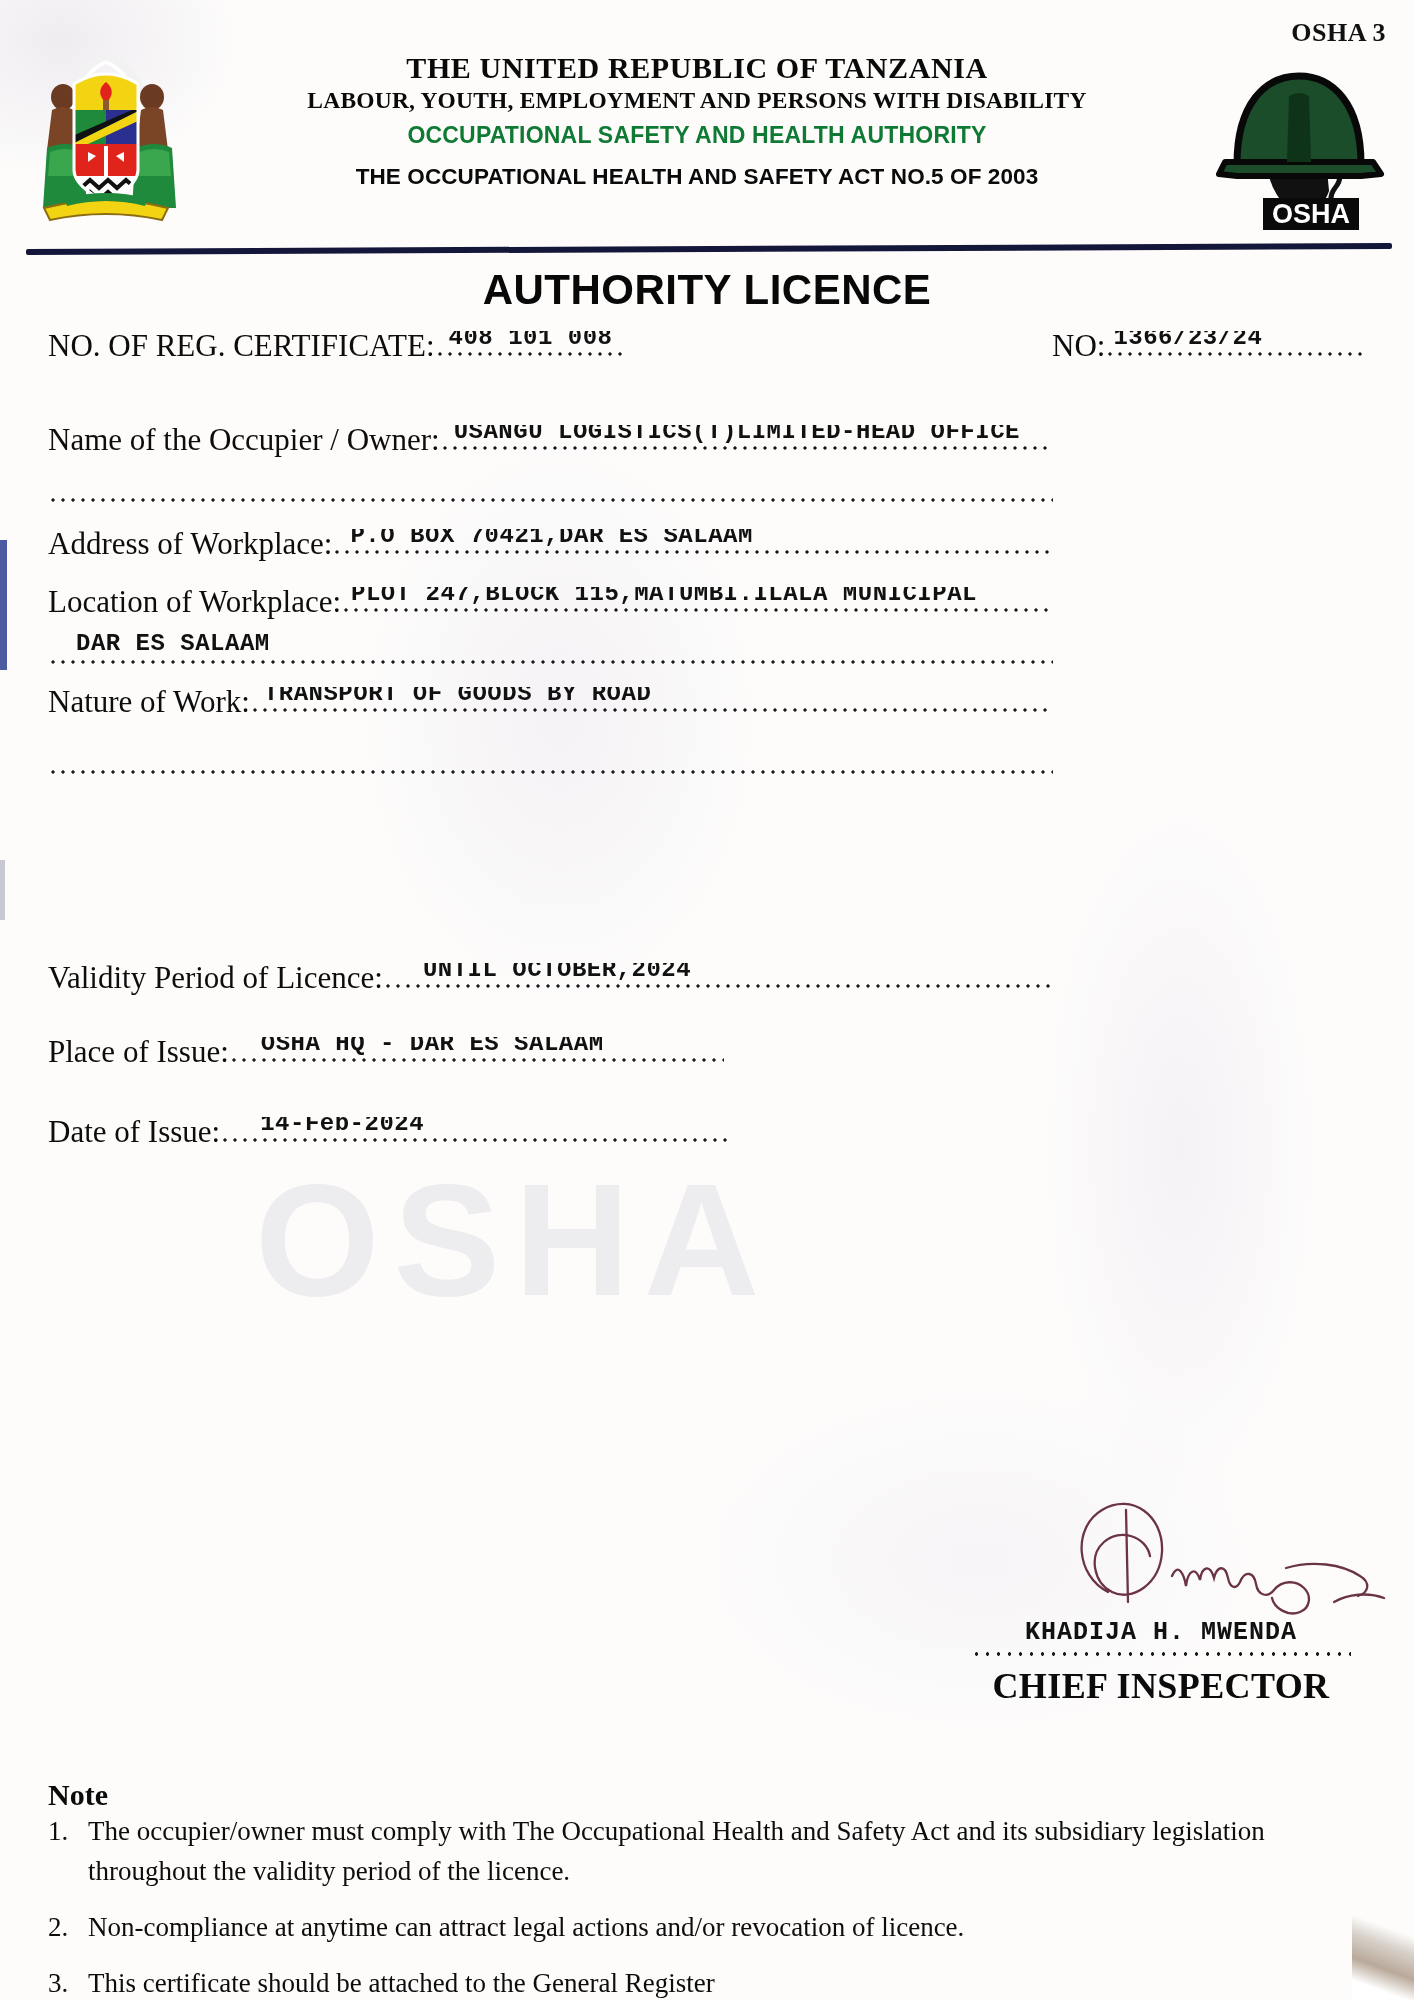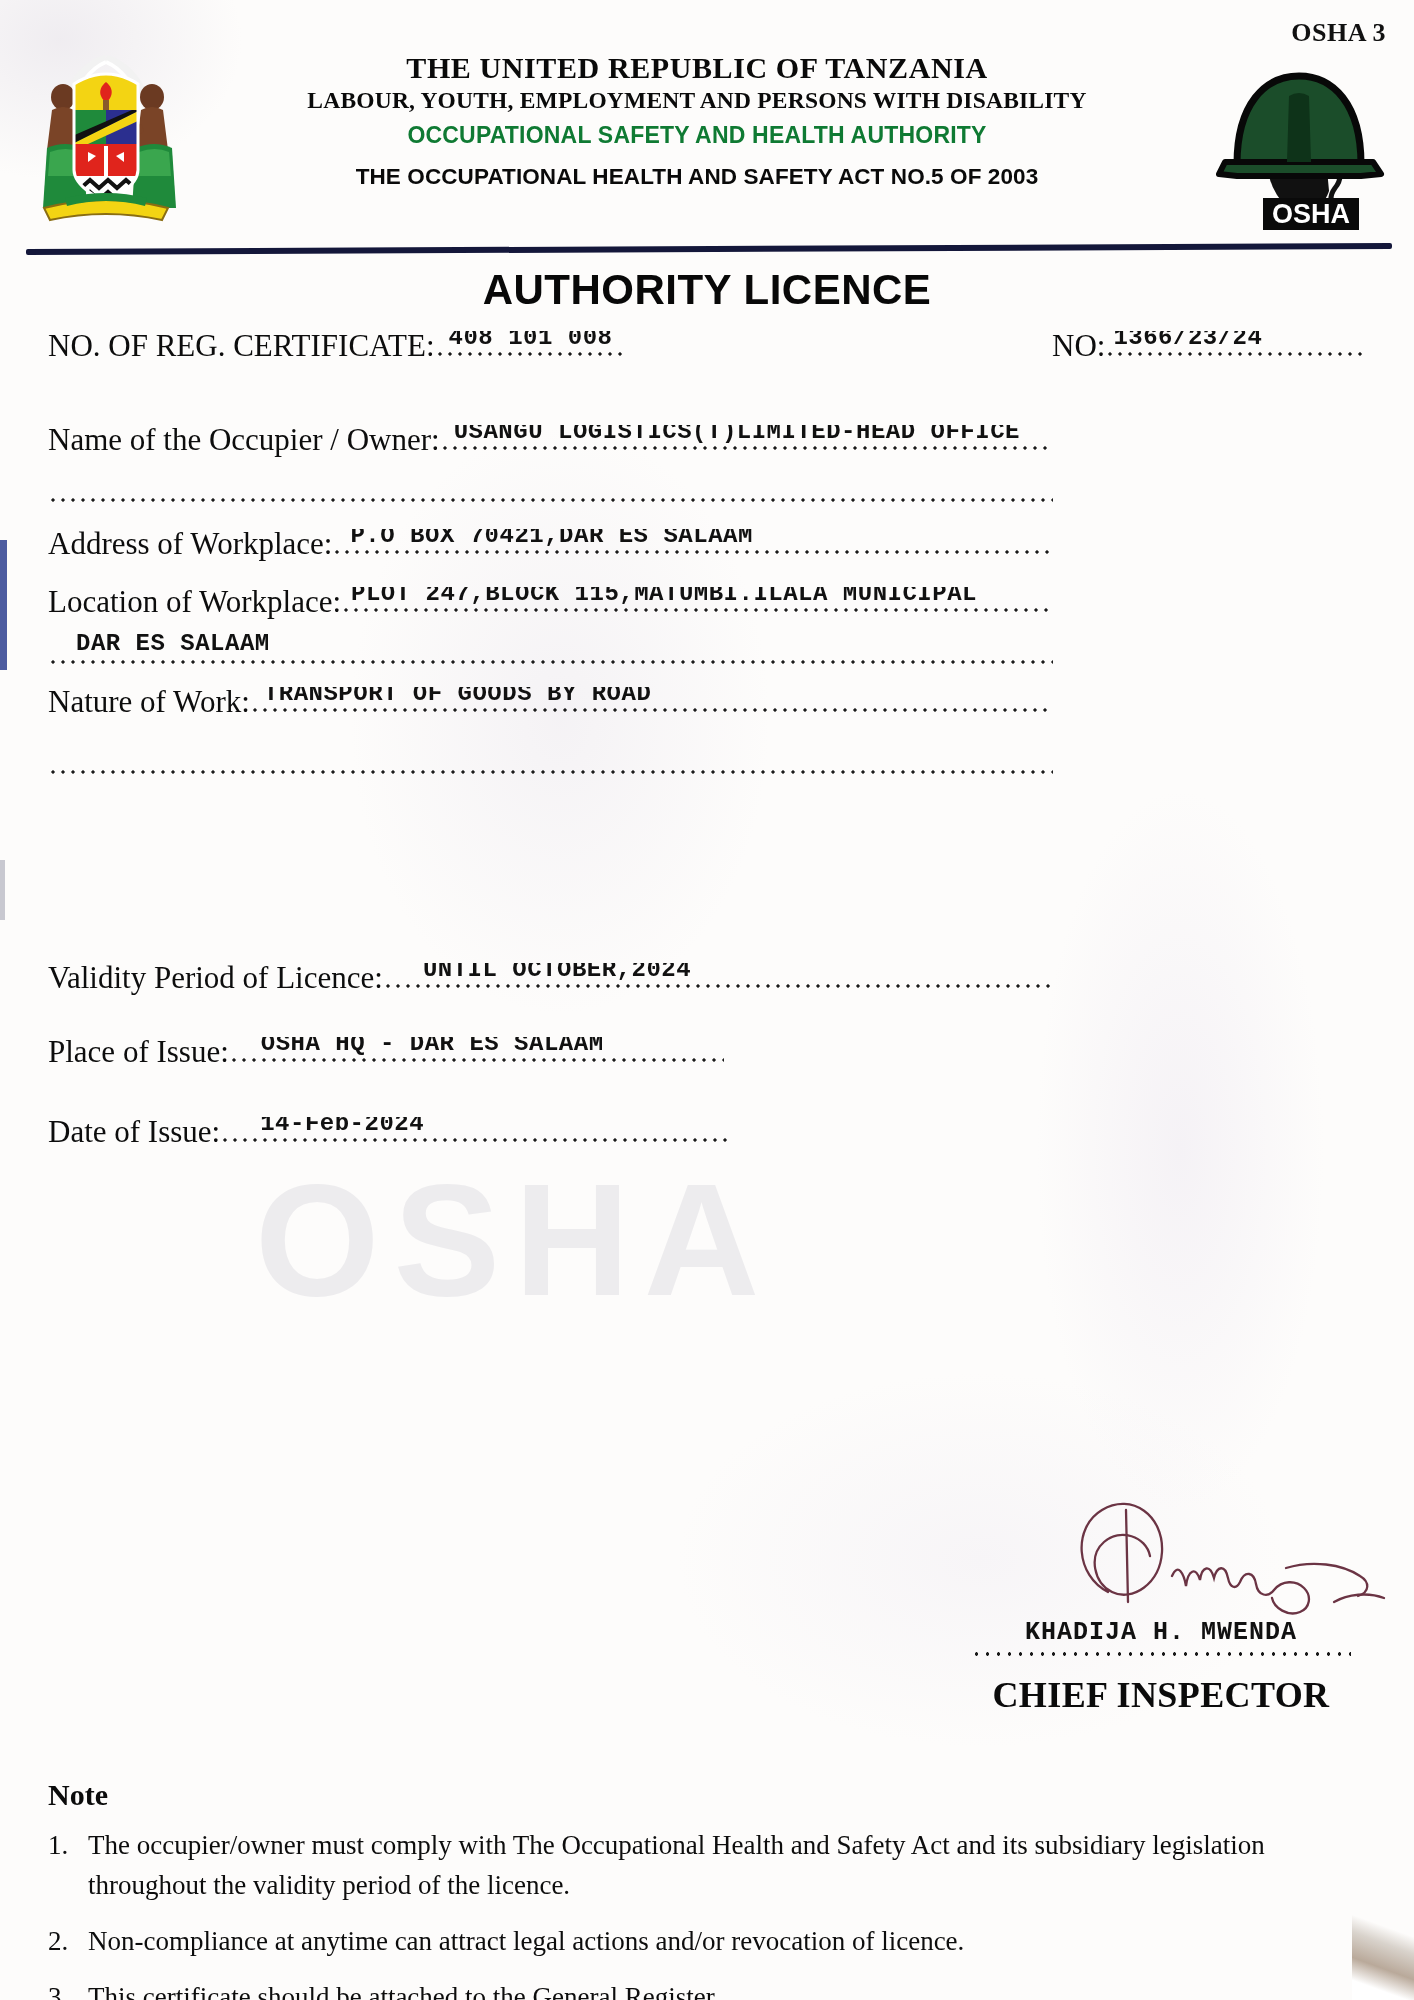--- a/index.html
+++ b/index.html
@@ -282,42 +282,41 @@
     position: relative;
     margin: 4px auto 0 auto;
     width: 380px;
     height: 6px;
     background-image: radial-gradient(circle, #1a1a1a 1.6px, rgba(0,0,0,0) 1.9px);
     background-size: 11px 6px;
     background-repeat: repeat-x;
     z-index: 11;
   }
   .sig-role {
-    margin-top: 17px;
+    margin-top: 8px;
     font-family: "Liberation Serif", serif;
     font-weight: bold;
     font-size: 36px;
     letter-spacing: .4px;
     color: #0b0b0b;
   }
 
   
   .notes {
     position: absolute;
     left: 48px;
     right: 40px;
     top: 1778px;
     z-index: 9;
   }
   .notes-title {
     font-family: "Liberation Serif", serif;
     font-weight: bold;
     font-size: 30px;
     color: #0b0b0b;
-    margin-bottom: 14px;
   }
   .note-item {
     display: flex;
     align-items: flex-start;
     margin-bottom: 16px;
   }
   .note-num {
     width: 40px;
     flex: 0 0 40px;
     font-family: "Liberation Serif", serif;

